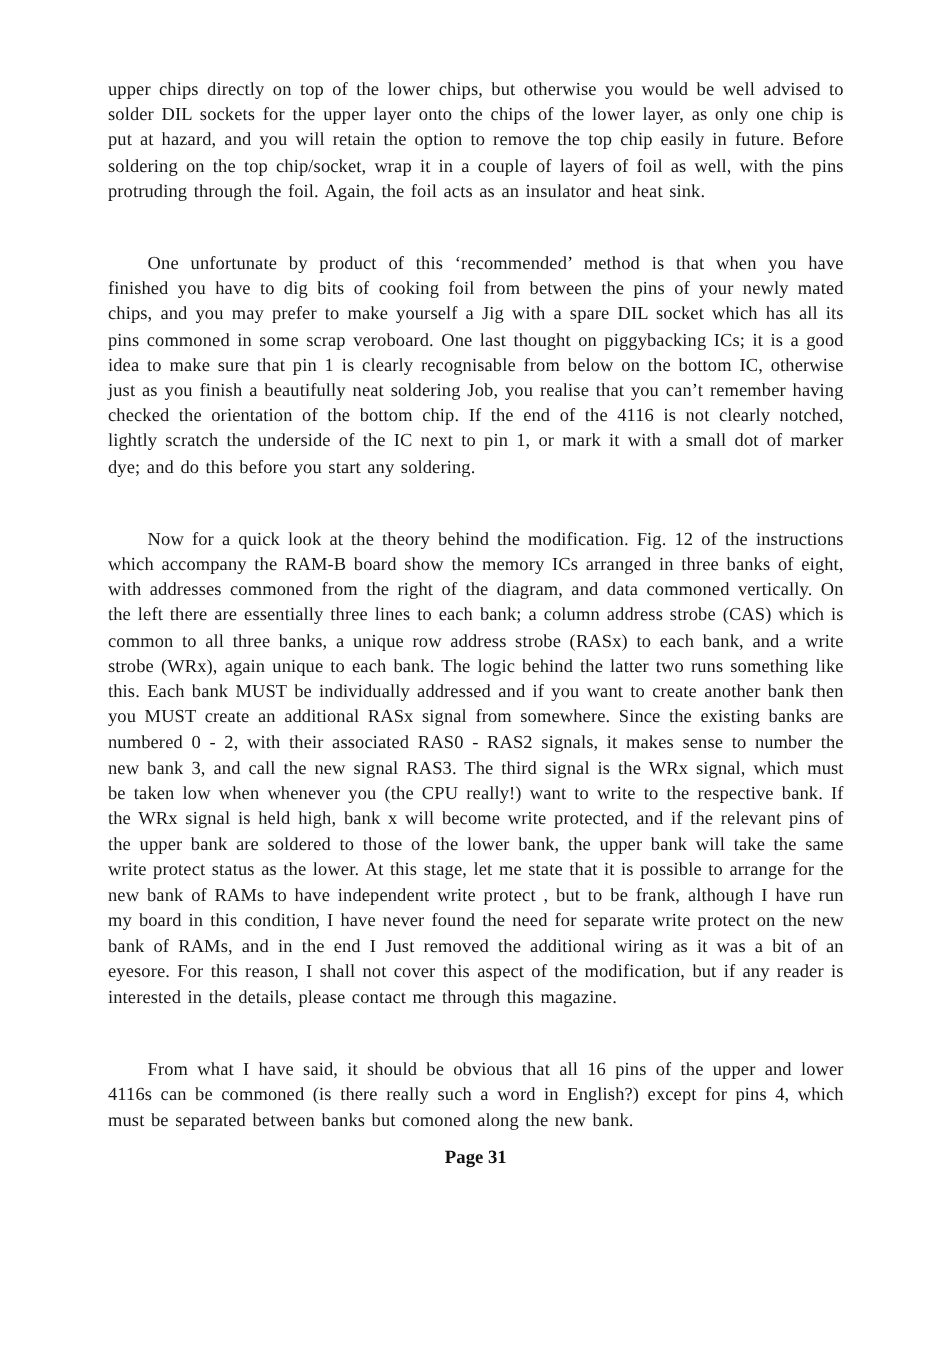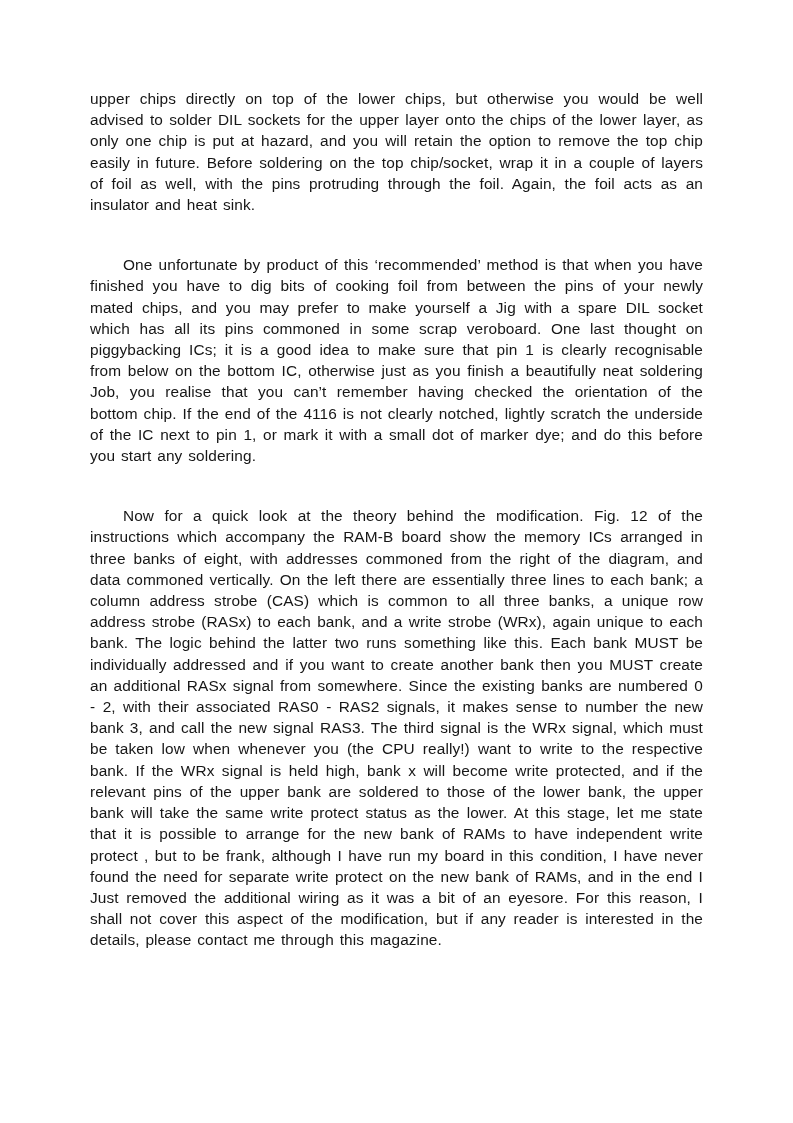--- a/index.html
+++ b/index.html
@@ -6,22 +6,22 @@
     margin: 0;
     padding: 0;
     background: #ffffff;
   }
   .page {
     position: relative;
     width: 793px;
     height: 1123px;
     box-sizing: border-box;
     background: #ffffff;
-    padding: 88px 90px 0 90px;
-    font-family: Liberation Sans, sans-serif;
+    padding: 64px 90px 0 90px;
+    font-family: Liberation Serif, serif;
     color: #161616;
     overflow: hidden;
   }
   .para {
     margin: 0;
     font-size: 15.4px;
     line-height: 21.2px;
     text-align: justify;
     letter-spacing: 0.1px;
     word-spacing: 1.5px;
@@ -45,14 +45,16 @@
 </head>
 <body>
 
 <div class="page">
   <p class="para">upper chips directly on top of the lower chips, but otherwise you would be well advised to solder DIL sockets for the upper layer onto the chips of the lower layer, as only one chip is put at hazard, and you will retain the option to remove the top chip easily in future.  Before soldering on the top chip/socket, wrap it in a couple of layers of foil as well, with the pins protruding through the foil. Again, the foil acts as an insulator and heat sink.</p>
 
   <p class="para indent gap-p2">One unfortunate by product of this ‘recommended’ method is that when you have finished you have to dig bits of cooking foil from between the pins of your newly mated chips, and you may prefer to make yourself a Jig with a spare DIL socket which has all its pins commoned in some scrap veroboard. One last thought on piggybacking ICs; it is a good idea to make sure that pin 1 is clearly recognisable from below on the bottom IC, otherwise just as you finish a beautifully neat soldering Job, you realise that you can’t remember having checked the orientation of the bottom chip. If the end of the 4116 is not clearly notched, lightly scratch the underside of the IC next to pin 1, or mark it with a small dot of marker dye; and do this before you start any soldering.</p>
 
   <p class="para indent gap-p3">Now for a quick look at the theory behind the modification. Fig. 12 of the instructions which accompany the RAM-B board show the memory ICs arranged in three banks of eight, with addresses commoned from the right of the diagram, and data commoned vertically. On the left there are essentially three lines to each bank; a column address strobe (CAS) which is common to all three banks, a unique row address strobe (RASx) to each bank, and a write strobe (WRx), again unique to each bank. The logic behind the latter two runs something like this.  Each bank MUST be individually addressed and if you want to create another bank then you MUST create an additional RASx signal from somewhere.  Since the existing banks are numbered 0 - 2, with their associated RAS0 - RAS2 signals, it makes sense to number the new bank 3, and call the new signal RAS3.  The third signal is the WRx signal, which must be taken low when whenever you (the CPU really!) want to write to the respective bank. If the WRx signal is held high, bank x will become write protected, and if the relevant pins of the upper bank are soldered to those of the lower bank, the upper bank will take the same write protect status as the lower.  At this stage, let me state that it is possible to arrange for the new bank of RAMs to have independent write protect , but to be frank, although I have run my board in this condition, I have never found the need for separate write protect on the new bank of RAMs, and in the end I Just removed the additional wiring as it was a bit of an eyesore. For this reason, I shall not cover this aspect of the modification, but if any reader is interested in the details, please contact me through this magazine.</p>
 
+  <p class="para indent gap-p4">From what I have said, it should be obvious that all 16 pins of the upper and lower 4116s can be commoned (is there really such a word in English?) except for pins 4, which must be separated between banks but comoned along the new bank.</p>
 
+  <div class="footer">Page 31</div>
 </div>
 
 </body></html>

